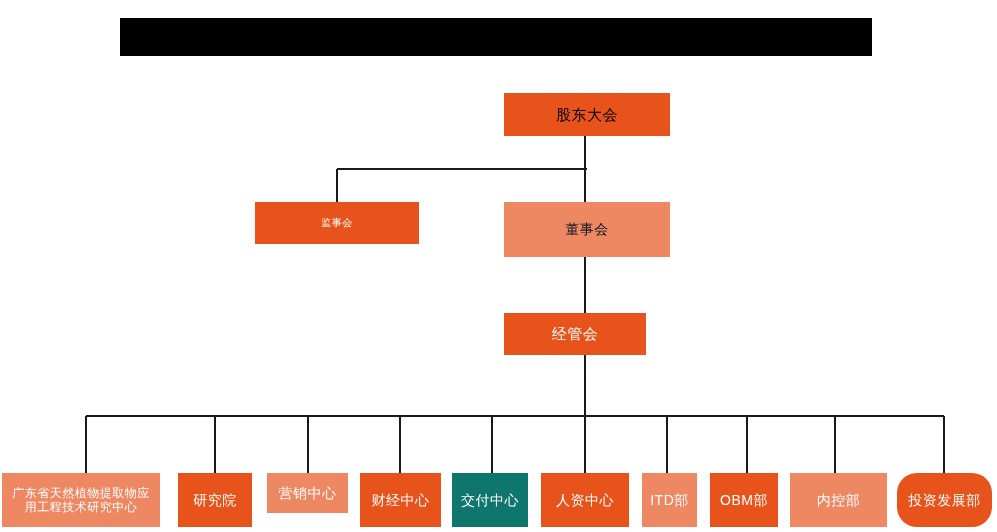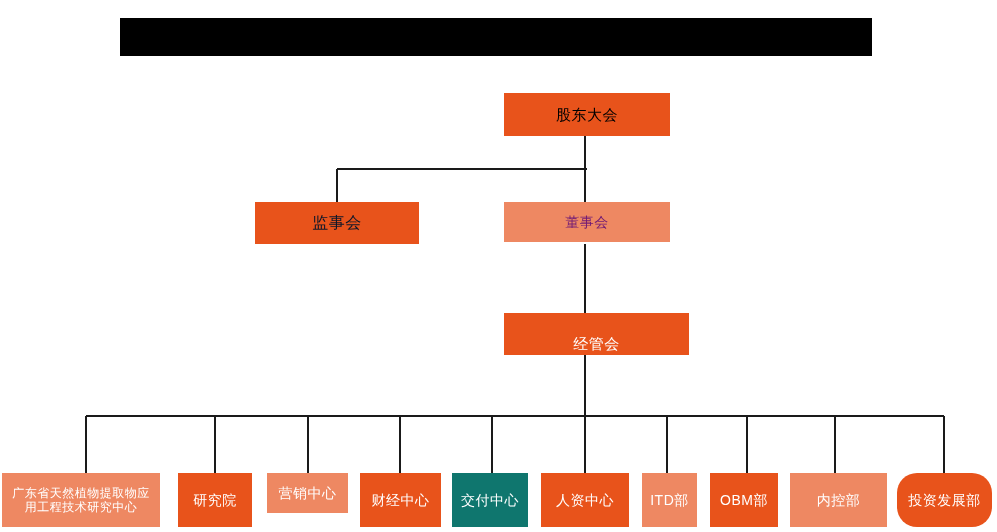--- a/index.html
+++ b/index.html
@@ -74,27 +74,27 @@
       <div class="conn v" style="background: rgb(26, 26, 26); left: 584px; top: 416px; height: 58px;"></div>
       <div class="conn v" style="background: rgb(26, 26, 26); left: 666px; top: 416px; height: 58px;"></div>
       <div class="conn v" style="background: rgb(26, 26, 26); left: 746px; top: 416px; height: 58px;"></div>
       <div class="conn v" style="background: rgb(26, 26, 26); left: 834px; top: 416px; height: 58px;"></div>
       <div class="conn v" style="background: rgb(26, 26, 26); left: 943px; top: 416px; height: 58px;"></div>
     </div>
   <div id="node-layer">
       <div class="node dark" style="left: 504px; top: 93px; width: 166px; height: 43px; font-size: 15px; background: rgb(232, 83, 27); color: #000000;">
         <span class="node-label">股东大会</span>
       </div>
-      <div class="node dark" style="left: 255px; top: 202px; width: 164px; height: 42px; font-size: 16px; background: rgb(232, 83, 27); color: #0f172a;">
+      <div class="node dark" style="left: 255px; top: 202px; width: 164px; height: 42px; font-size: 10px; background: rgb(232, 83, 27); color: #ffffff;">
         <span class="node-label">监事会</span>
       </div>
-      <div class="node light" style="left: 504px; top: 202px; width: 166px; height: 40px; font-size: 14px; background: rgb(238, 136, 98); color: #701a75;">
+      <div class="node light" style="left: 504px; top: 202px; width: 166px; height: 55px; font-size: 14px; background: rgb(238, 136, 98); color: #0f172a;">
         <span class="node-label">董事会</span>
       </div>
-      <div class="node dark" style="left: 504px; top: 313px; width: 185px; height: 42px; font-size: 15px; background: rgb(232, 83, 27); color: rgb(255, 255, 255); align-items: flex-end;">
+      <div class="node dark" style="left: 504px; top: 313px; width: 142px; height: 42px; font-size: 15px; background: rgb(232, 83, 27); color: rgb(255, 255, 255);">
         <span class="node-label">经管会</span>
       </div>
       <div class="node light" style="left: 2px; top: 473px; width: 158px; height: 54px; font-size: 12px; background: rgb(238, 136, 98); color: rgb(255, 255, 255);">
         <span class="node-label">广东省天然植物提取物应
 用工程技术研究中心</span>
       </div>
       <div class="node dark" style="left: 178px; top: 473px; width: 74px; height: 54px; font-size: 14px; background: rgb(232, 83, 27); color: rgb(255, 255, 255);">
         <span class="node-label">研究院</span>
       </div>
       <div class="node light" style="left: 267px; top: 473px; width: 81px; height: 40px; font-size: 14px; background: rgb(238, 136, 98); color: rgb(255, 255, 255);">

